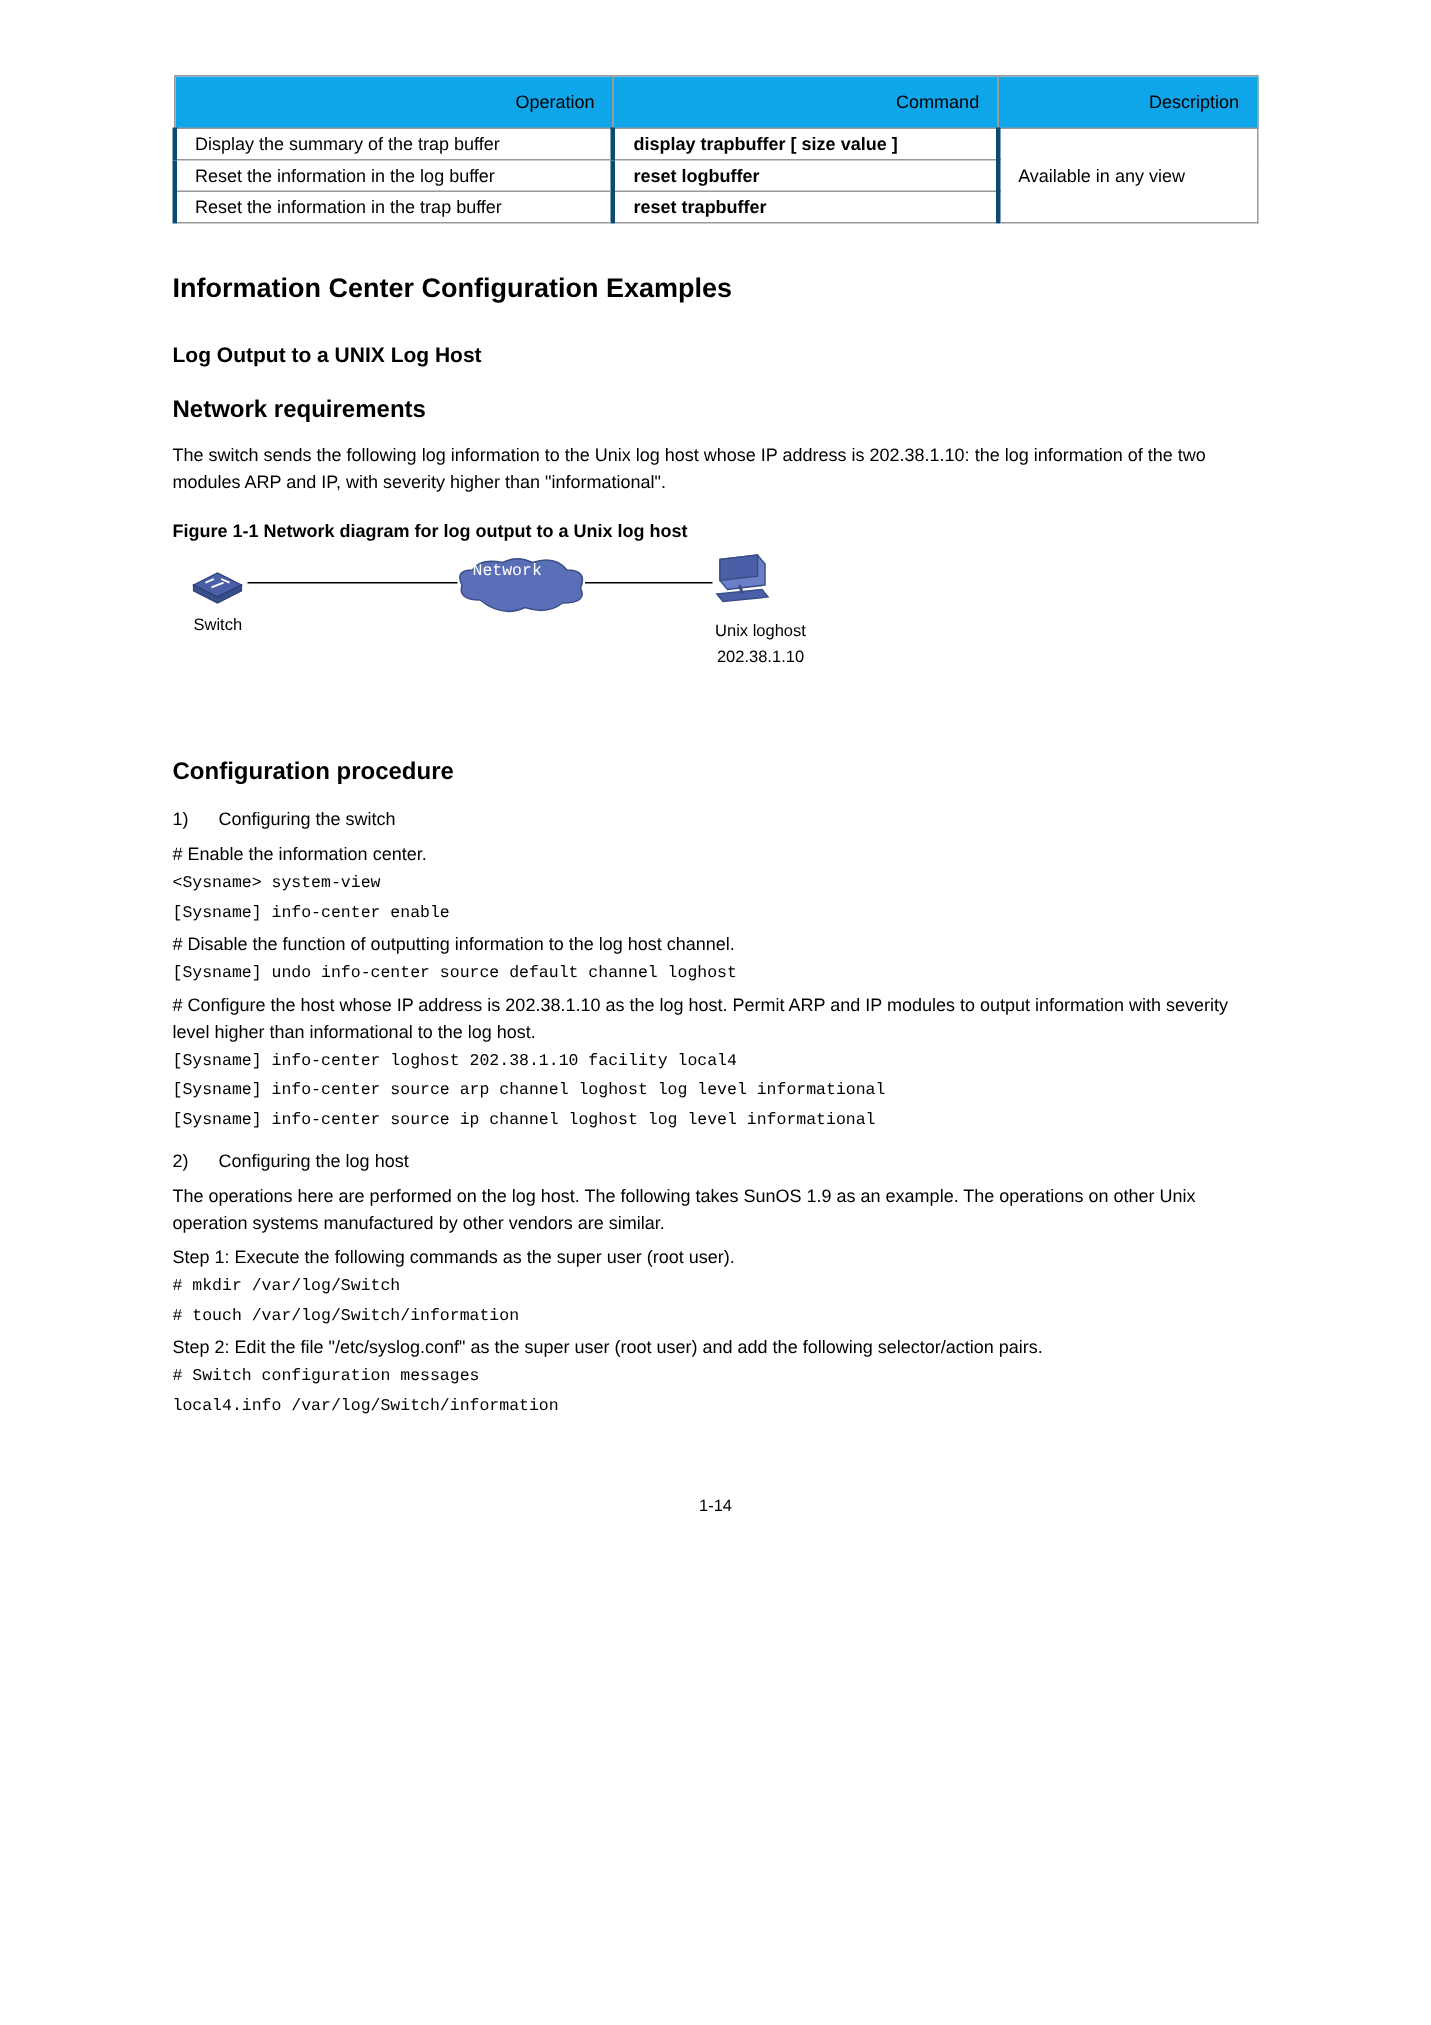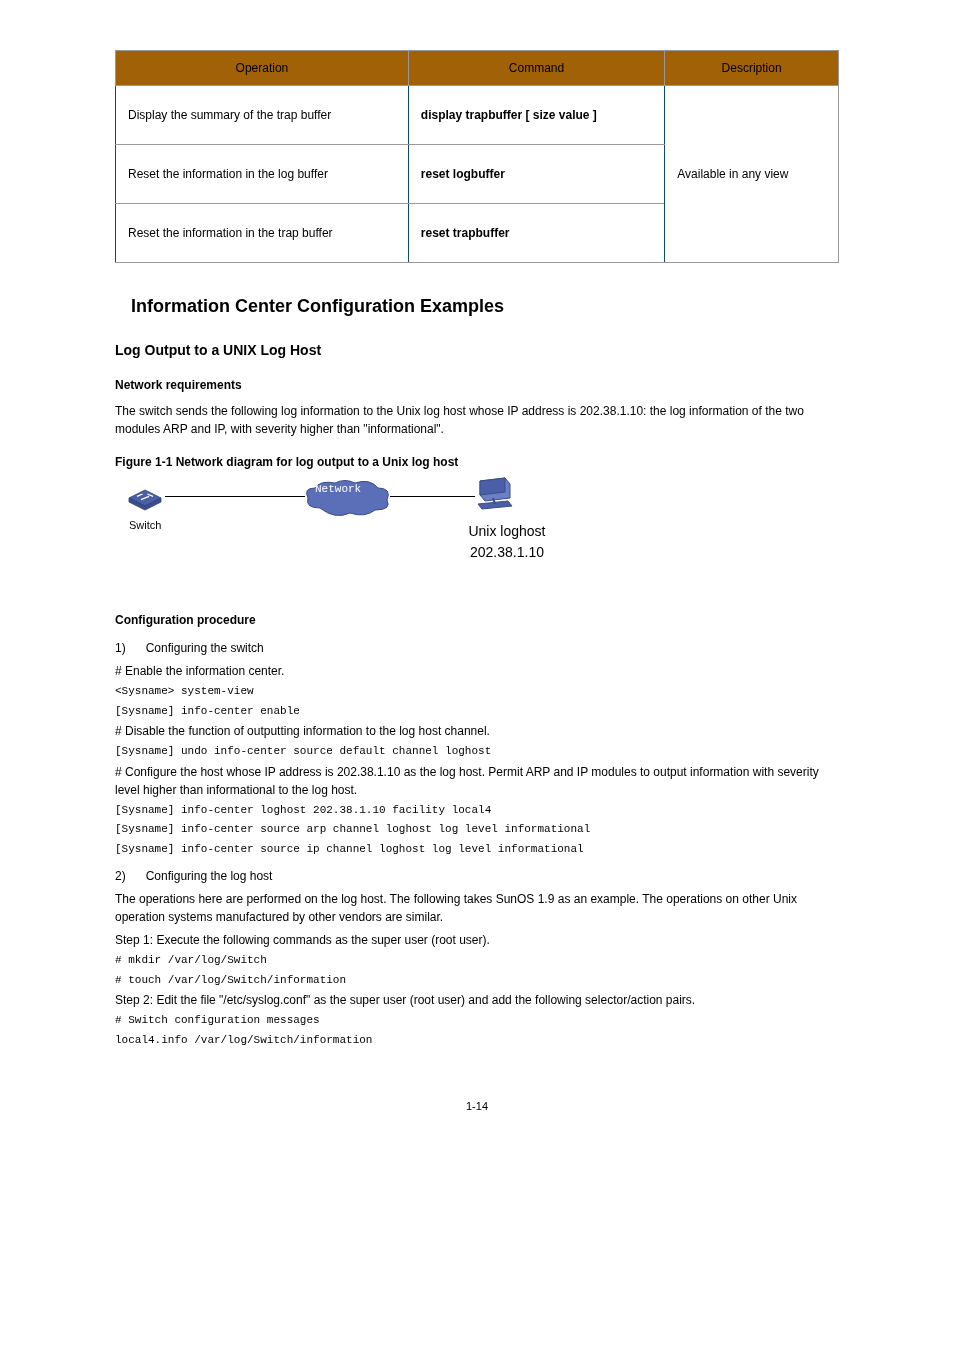--- a/index.html
+++ b/index.html
@@ -11,49 +11,49 @@
       font-size: 12px;
       color: #000;
       line-height: 1.5;
     }
     .summary-table {
       width: 100%;
       border-collapse: collapse;
       margin-bottom: 30px;
     }
     .summary-table th {
-      background: #a16207;
+      background: #0ea5e9;
       border: 1px solid #999;
       padding: 8px 12px;
-      text-align: center;
+      text-align: right;
       font-weight: normal;
       font-size: 12px;
     }
     .summary-table td {
       border-bottom: 1px solid #999;
-      border-left: 1px solid #0c4a6e;
-      padding: 20px 12px;
+      border-left: 3px solid #0c4a6e;
+      padding: 1px 12px;
       vertical-align: middle;
       font-size: 12px;
     }
     .summary-table td:last-child {
       border-right: 1px solid #999;
     }
     h1 {
       font-size: 18px;
       font-weight: bold;
-      margin: 25px 0 20px 16px;
+      margin: 25px 0 20px 0;
     }
     h2 {
       font-size: 14px;
       font-weight: bold;
       margin: 18px 0 10px 0;
     }
     h3 {
-      font-size: 12px;
+      font-size: 16px;
       font-weight: bold;
       margin: 15px 0 8px 0;
     }
     p {
       font-size: 12px;
       margin-bottom: 5px;
     }
     .figure-caption {
       font-weight: bold;
       font-size: 12px;
@@ -108,21 +108,21 @@
     }
     .host-icon {
       position: absolute;
       left: 355px;
       top: -5px;
     }
     .host-label {
       position: absolute;
       left: 352px;
       top: 40px;
-      font-size: 14px;
+      font-size: 11px;
       text-align: center;
       width: 80px;
     }
     .step-label {
       font-size: 12px;
       margin: 10px 0 5px 0;
     }
     .cmd-block {
       font-family: "Courier New", monospace;
       font-size: 11px;

